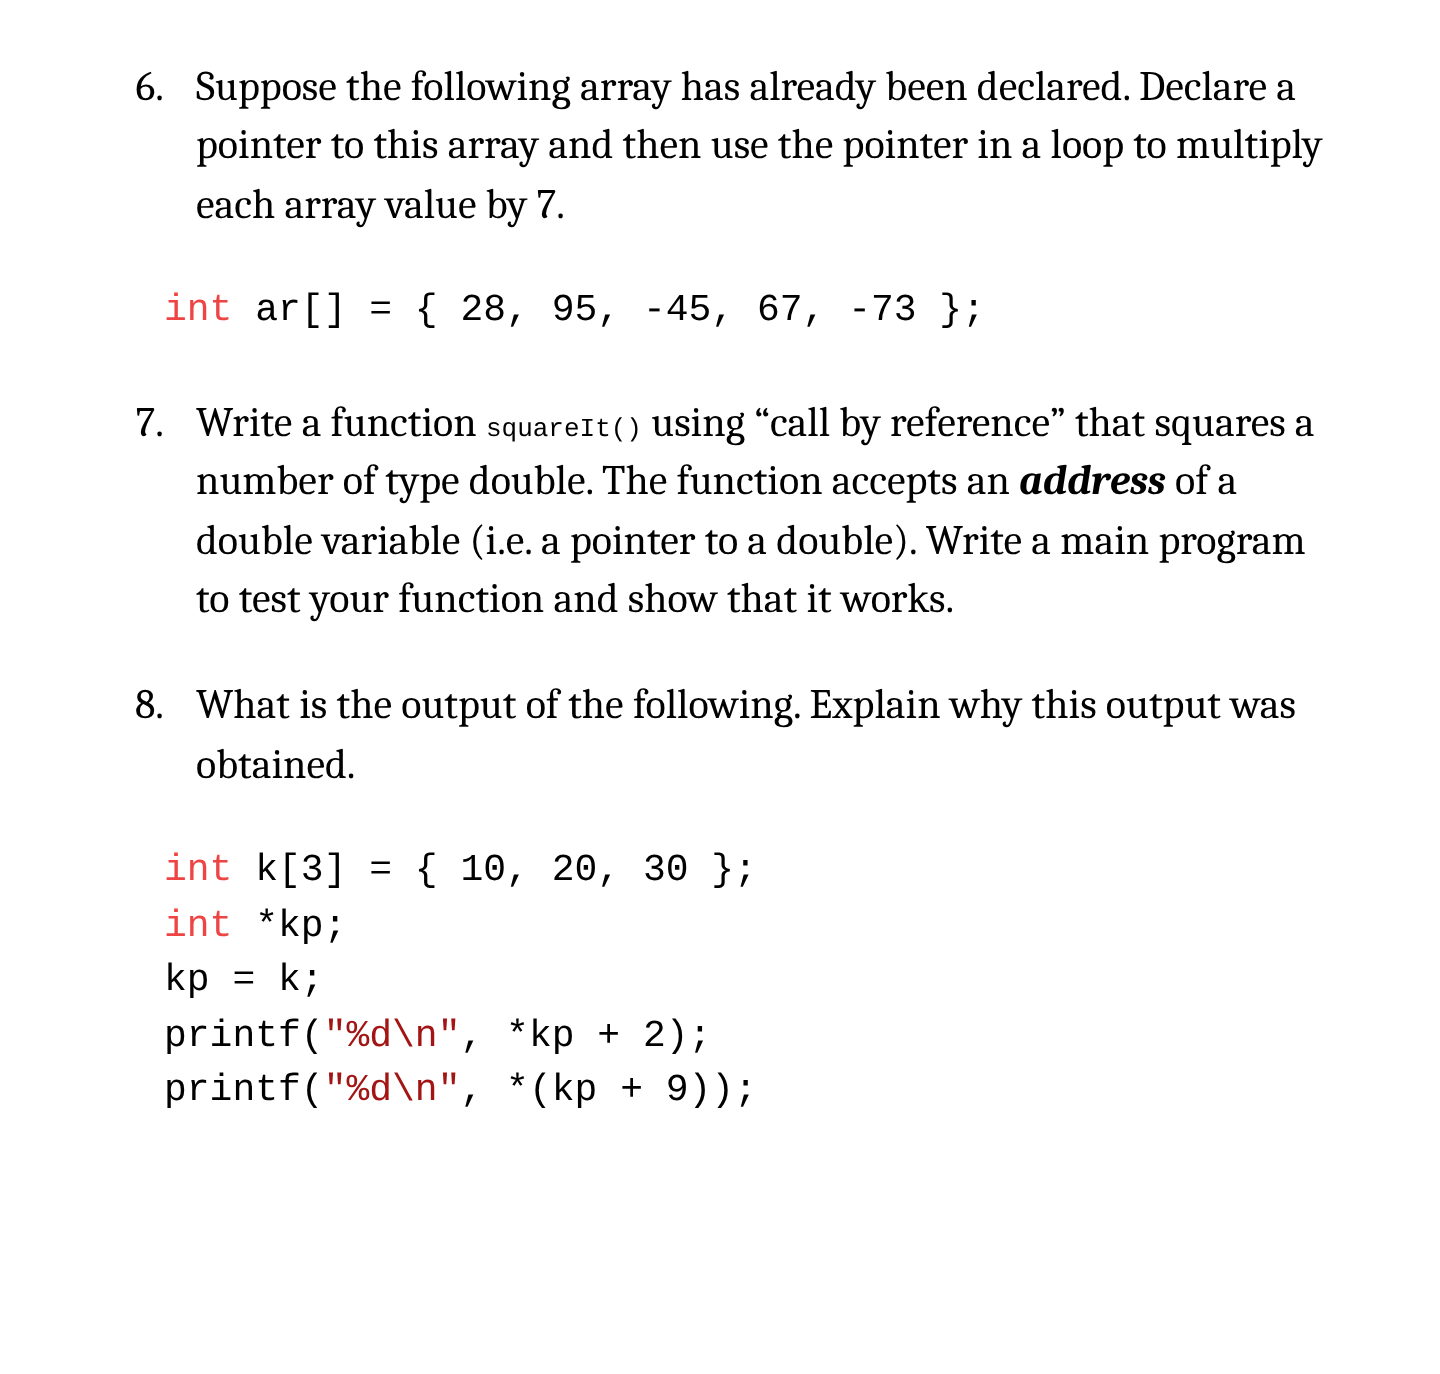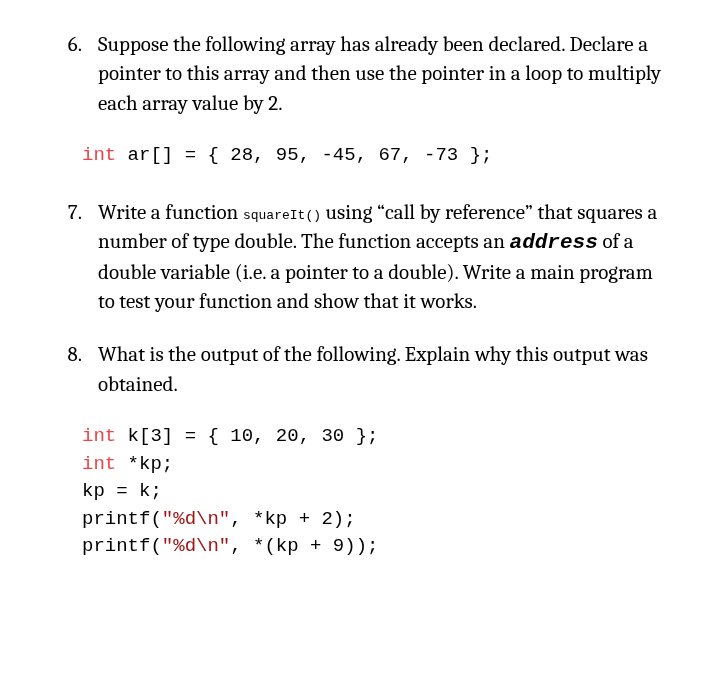--- a/index.html
+++ b/index.html
@@ -45,29 +45,28 @@
     .str {
       color: #a31515;
     }
     .inline-code {
       font-family: Consolas, 'Courier New', monospace;
       font-size: 13px;
     }
     .bolditalic {
       font-weight: bold;
       font-style: italic;
-      font-family: Liberation Mono, monospace;
     }
   </style>
 </head>
 <body>
 
 <div class="question">
   <div class="q-num">6.</div>
-  <div class="q-body">Suppose the following array has already been declared. Declare a pointer to this array and then use the pointer in a loop to multiply each array value by 2.</div>
+  <div class="q-body">Suppose the following array has already been declared. Declare a pointer to this array and then use the pointer in a loop to multiply each array value by 7.</div>
 </div>
 
 <div class="code-block"><span class="kw">int</span><span> ar[] = { 28, 95, -45, 67, -73 };</span></div>
 
 <div class="question">
   <div class="q-num">7.</div>
   <div class="q-body"><span>Write a function </span><span class="inline-code">squareIt()</span><span> using “call by reference” that squares a number of type double. The function accepts an </span><span class="bolditalic">address</span><span>  of a double variable (i.e. a pointer to a double). Write a main program to test your function and show that it works.</span></div>
 </div>
 
 <div class="question">

